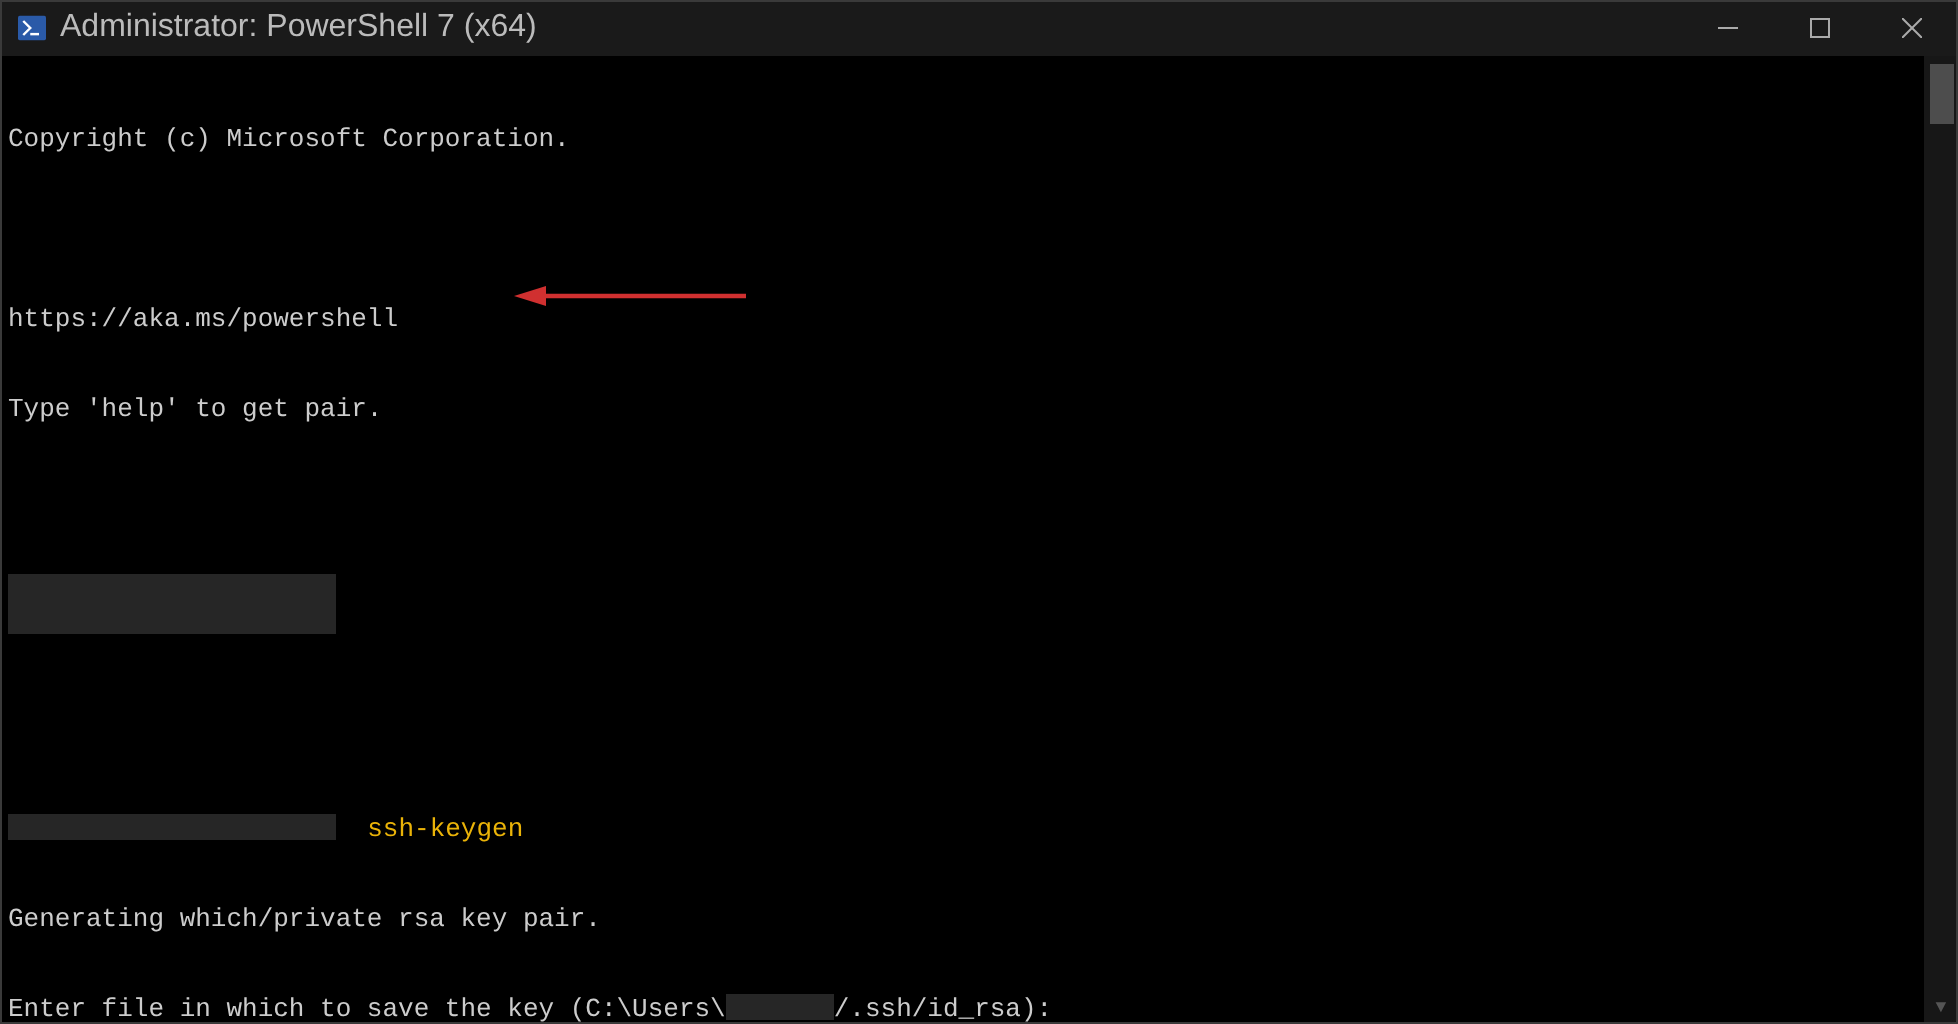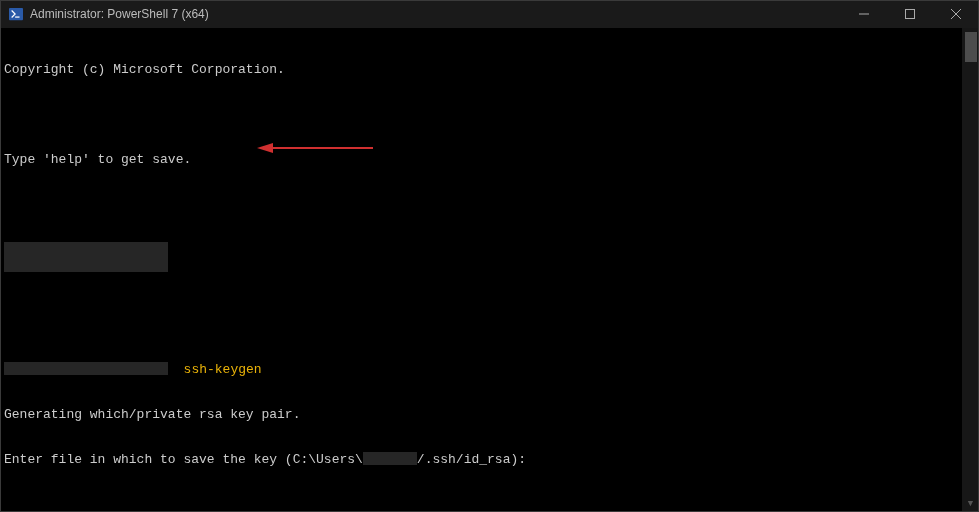--- a/index.html
+++ b/index.html
@@ -14,21 +14,21 @@
       position: relative;
     }
     .titlebar {
       height: 28px;
       background: #1a1a1a;
       display: flex;
       align-items: center;
       justify-content: space-between;
       padding-left: 8px;
       font-family: 'Segoe UI', Tahoma, sans-serif;
-      font-size: 12px;
+      font-size: 16px;
       color: #bbb;
     }
     .titlebar-left {
       display: flex;
       align-items: center;
       gap: 6px;
     }
     .titlebar-icon {
       width: 16px;
       height: 14px;
@@ -145,21 +145,22 @@
           <line x1="0" y1="0" x2="10" y2="10" stroke="currentColor" stroke-width="1"></line>
           <line x1="10" y1="0" x2="0" y2="10" stroke="currentColor" stroke-width="1"></line>
         </svg>
     </div>
   </div>
 </div>
 
 <div class="terminal-area">
   <span class="line">Copyright (c) Microsoft Corporation.</span>
   <span class="line"></span>
-  <span class="line">Type 'help' to get save.</span>
+  <span class="line">https://aka.ms/powershell</span>
+  <span class="line">Type 'help' to get pair.</span>
   <span class="line"></span>
   <span class="line"><span class="redact-block" style="width:164px;height:30px;vertical-align:top;"></span></span>
   <span class="line">
   </span>
   <span class="line"><span class="redact" style="width:164px;"></span>  <span class="cmd-highlight">ssh-keygen</span></span>
   <span class="line">Generating which/private rsa key pair.</span>
   <span class="line"><span>Enter file in which to save the key (C:\Users\</span><span class="redact" style="width:54px;"></span><span>/.ssh/id_rsa):</span></span>
   
   
   

